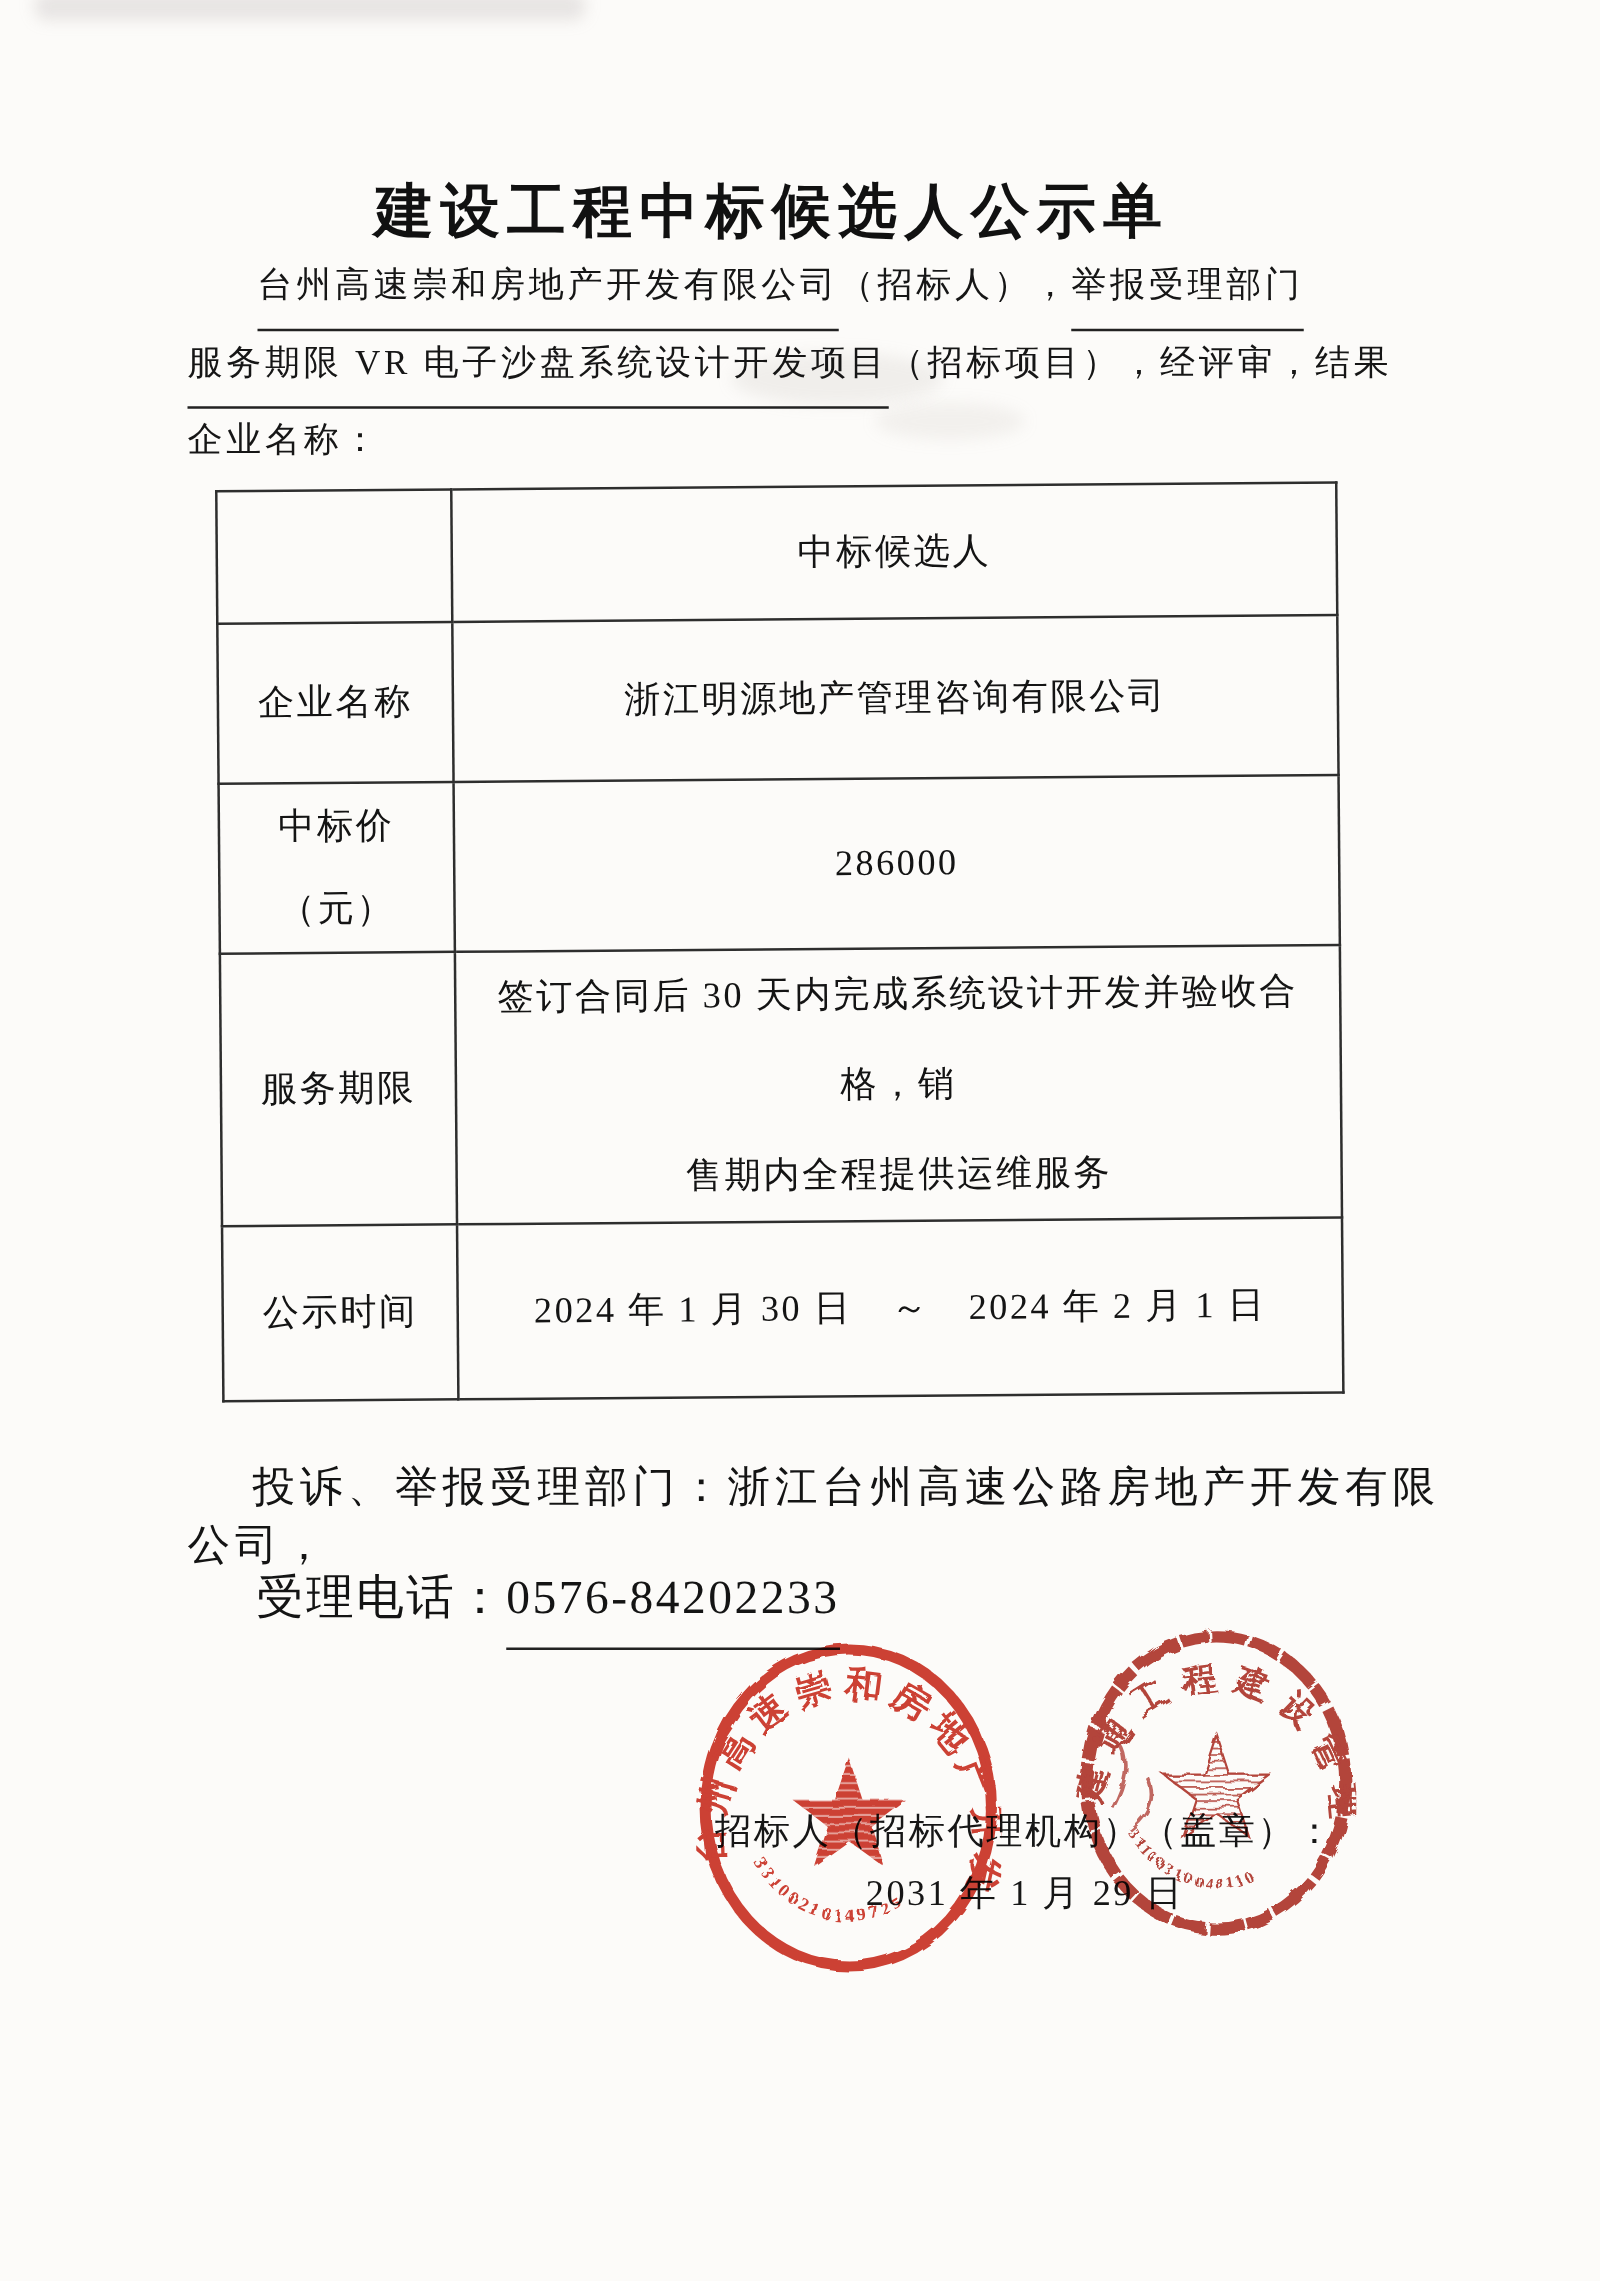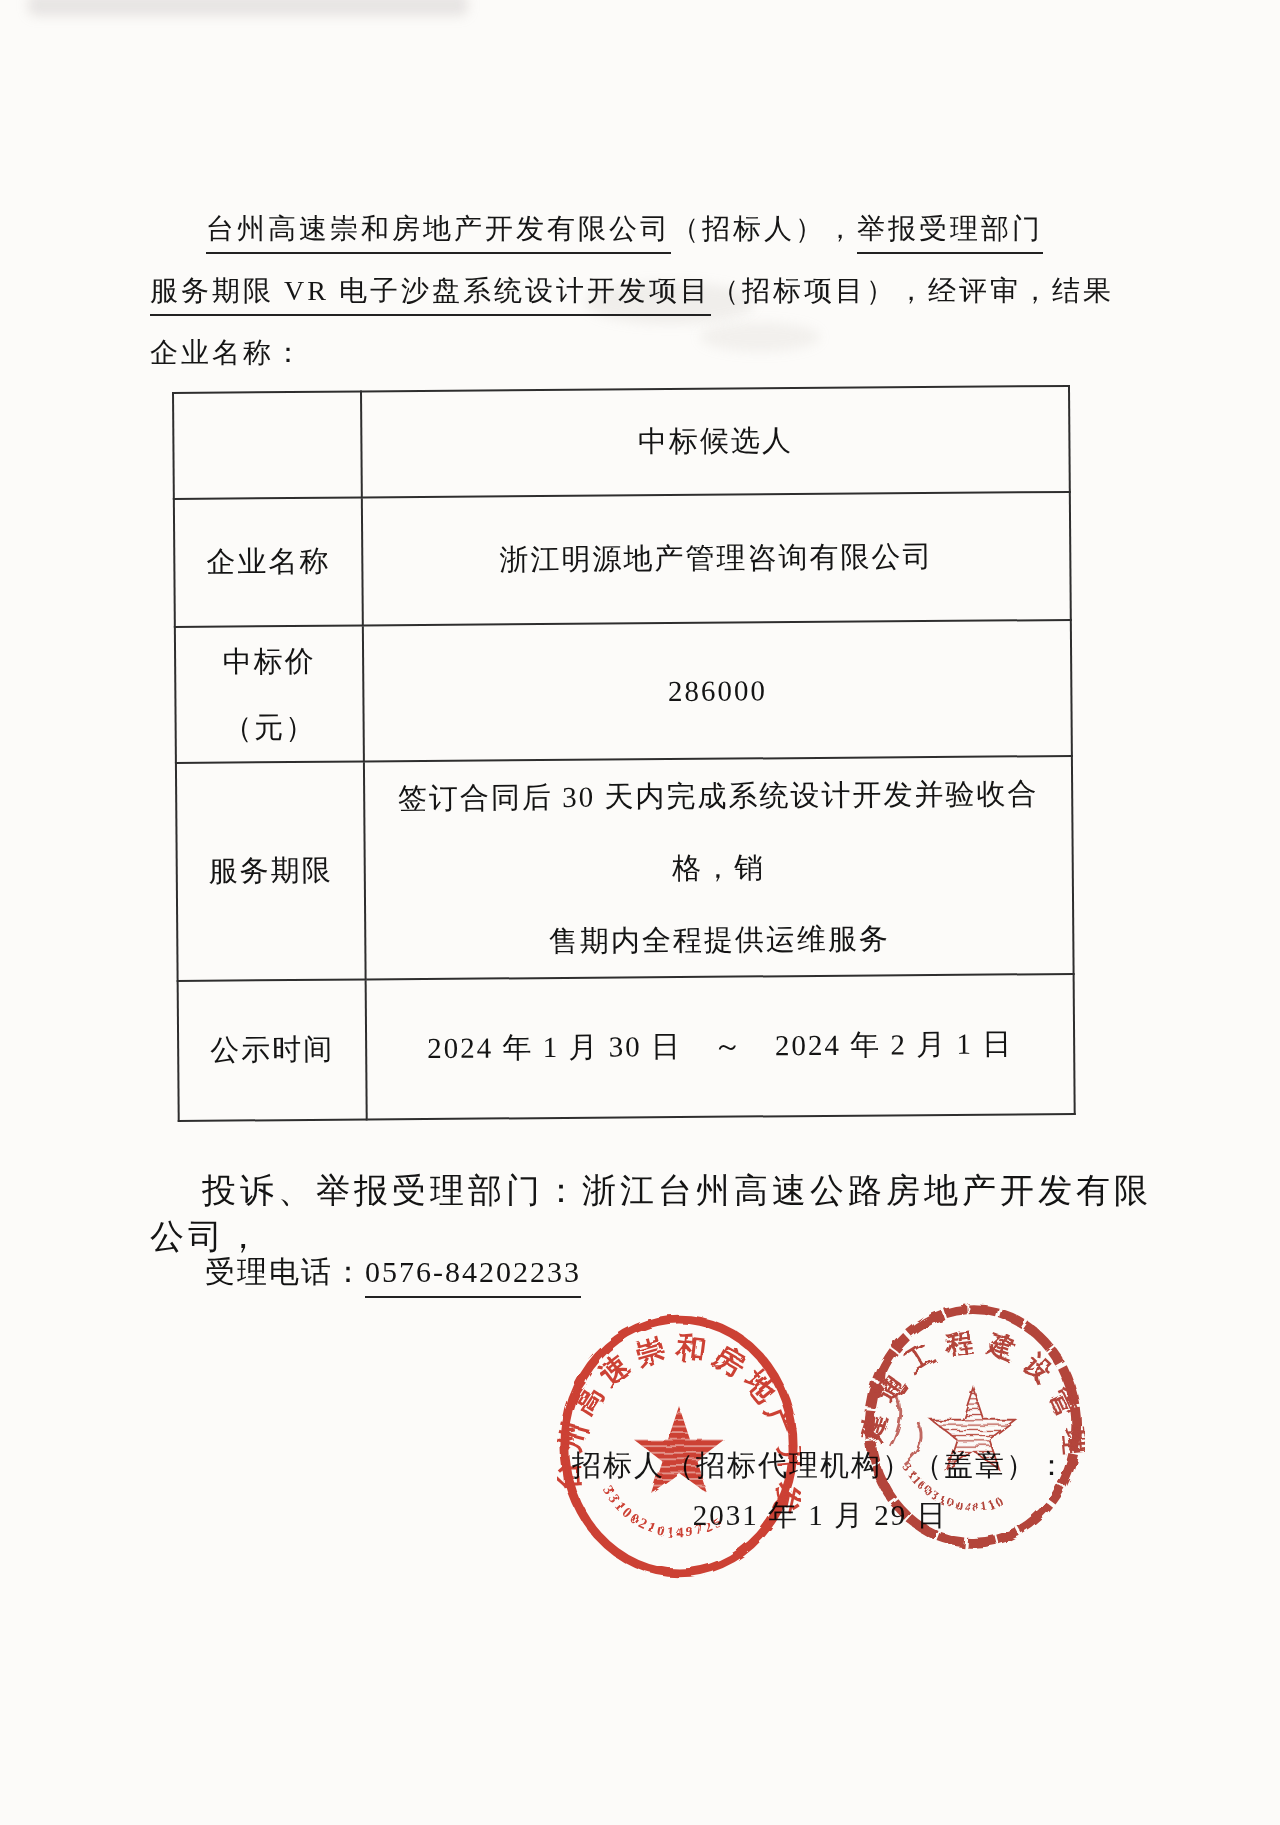--- a/index.html
+++ b/index.html
@@ -17,21 +17,21 @@
   .doc-title{
     position:absolute;left:150px;top:138px;width:935px;
     text-align:center;font-size:47px;font-weight:bold;letter-spacing:6px;
     color:#111;
   }
   .intro{
     position:absolute;left:150px;top:198px;width:995px;
     font-size:28px;letter-spacing:3px;line-height:62px;color:#161616;
   }
   .intro .l1{padding-left:56px;}
-  .u{border-bottom:2px solid #222;padding-bottom:8px;font-family:Liberation Serif, serif;}
+  .u{border-bottom:2px solid #222;padding-bottom:19px;font-family:Liberation Serif, serif;}
 
   .bid-table{
     position:absolute;left:172px;top:392px;width:898px;
     border-collapse:collapse;transform:rotate(-0.45deg);transform-origin:left top;
     font-size:29px;letter-spacing:2px;color:#141414;
   }
   .bid-table td{
     border:2px solid #2e2e2e;text-align:center;vertical-align:middle;
     padding:0 14px;
   }
@@ -39,40 +39,41 @@
   .label-col{width:158px;}
   .two-line{line-height:66px;}
   .service-text{line-height:72px;letter-spacing:2px;}
 
   .complaint{
     position:absolute;left:150px;top:1168px;width:1010px;
     font-size:34px;letter-spacing:4px;line-height:46px;color:#141414;
   }
   .complaint .indent{display:inline-block;width:52px;}
   .phone-line{
-    position:absolute;left:205px;top:1252px;font-size:30px;letter-spacing:2px;color:#141414;
+    position:absolute;left:205px;top:1252px;font-size:38px;letter-spacing:2px;color:#141414;
   }
   .sign-block{
     position:absolute;left:520px;top:1440px;width:600px;text-align:center;
     font-size:29px;letter-spacing:2px;line-height:50px;color:#161616;
   }
 
   .stamp{position:absolute;mix-blend-mode:multiply;pointer-events:none;}
   .stamp.left{left:557px;top:1310px;width:244px;height:272px;opacity:.95;}
   .stamp.right{left:861px;top:1300px;width:224px;height:254px;opacity:.9;}
 </style>
 </head>
 <body>
 
 <div class="page">
 
   <div class="smudge s1"></div>
   <div class="smudge s2"></div>
   <div class="smudge s3"></div>
 
+  <div class="doc-title">建设工程中标候选人公示单</div>
 
   <div class="intro">
     <div class="l1"><span class="u">台州高速崇和房地产开发有限公司</span><span>（招标人），</span><span class="u">举报受理部门</span></div>
     <div class="l2"><span class="u">服务期限 VR 电子沙盘系统设计开发项目</span><span>（招标项目），经评审，结果</span></div>
     <div class="l3">企业名称：</div>
   </div>
 
   <table class="bid-table">
     <tbody>
         <tr class="r1">

